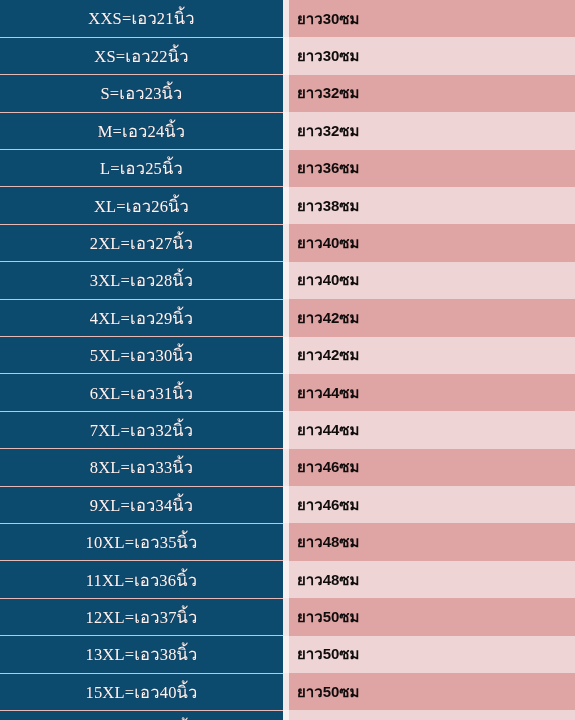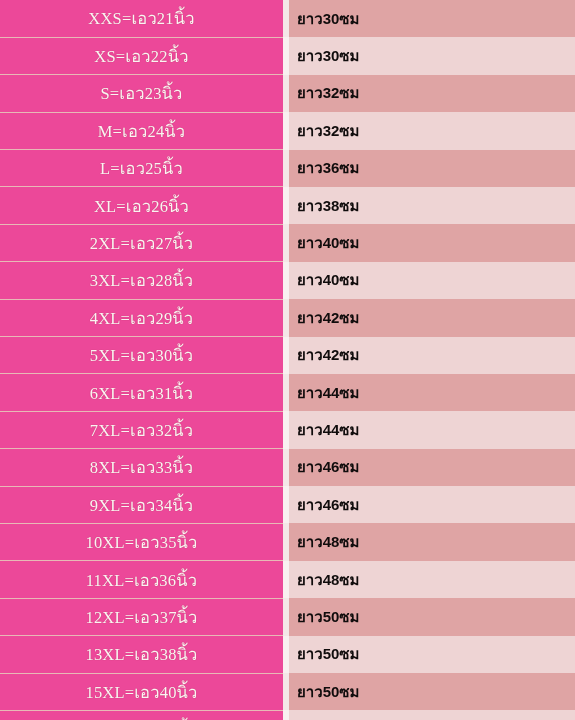--- a/index.html
+++ b/index.html
@@ -26,21 +26,21 @@
   td {
     padding: 0;
     margin: 0;
     vertical-align: middle;
     overflow: hidden;
     white-space: nowrap;
   }
   
   .col-size {
     width: 283px;
-    background: #ec4899;
+    background: #0c4a6e;
     color: #fbf4f2;
     text-align: center;
     font-size: 16.5px;
     letter-spacing: 0.2px;
     border-bottom: 1.5px solid #e7b9b6;
     text-shadow: 0 0 1px rgba(120,40,40,.45);
   }
   tr:first-child .col-size { border-top: 0; }
   tr:last-child  .col-size { border-bottom: 0; }
 

